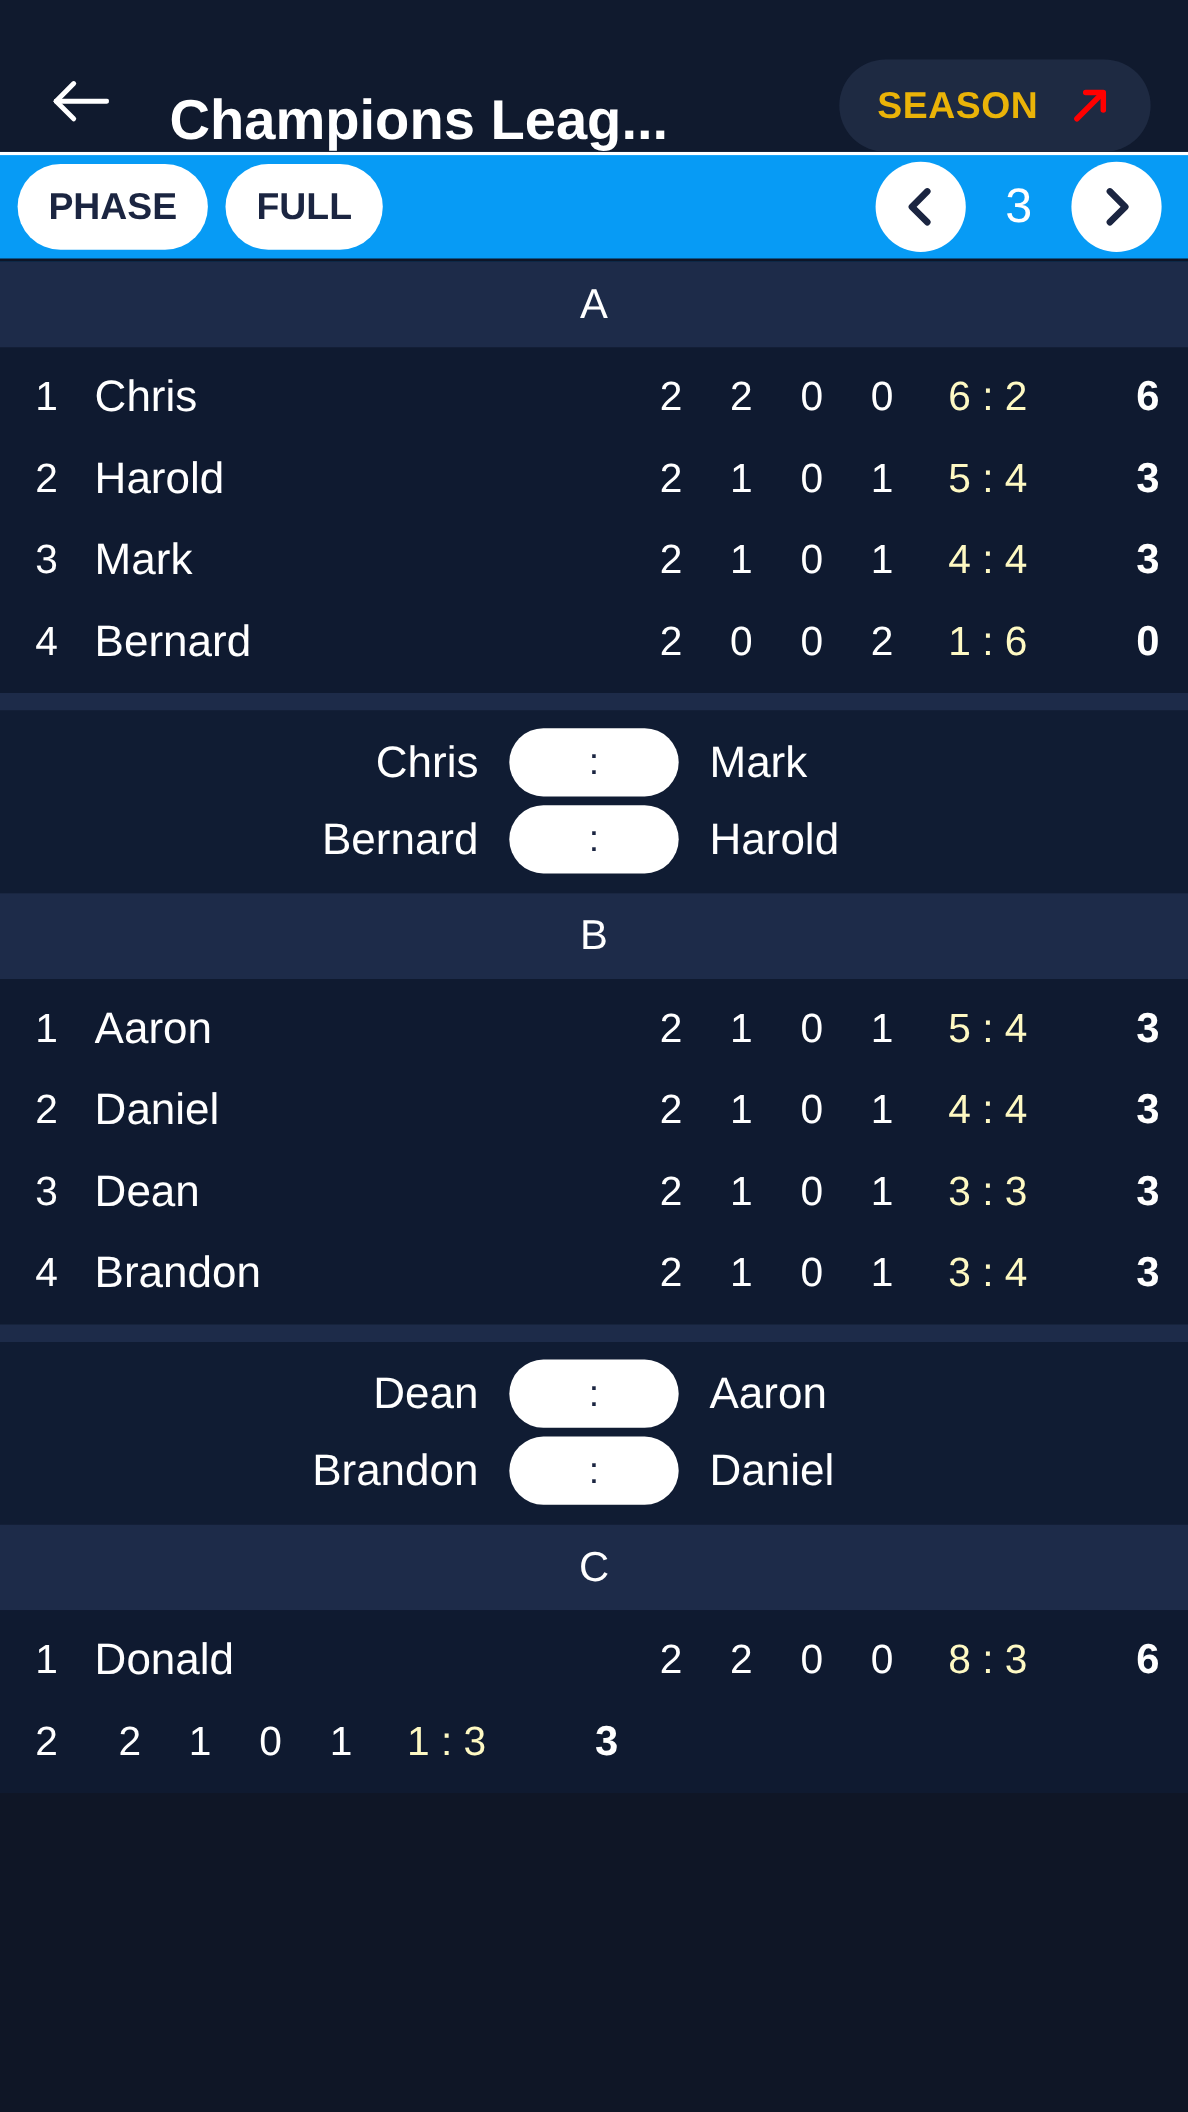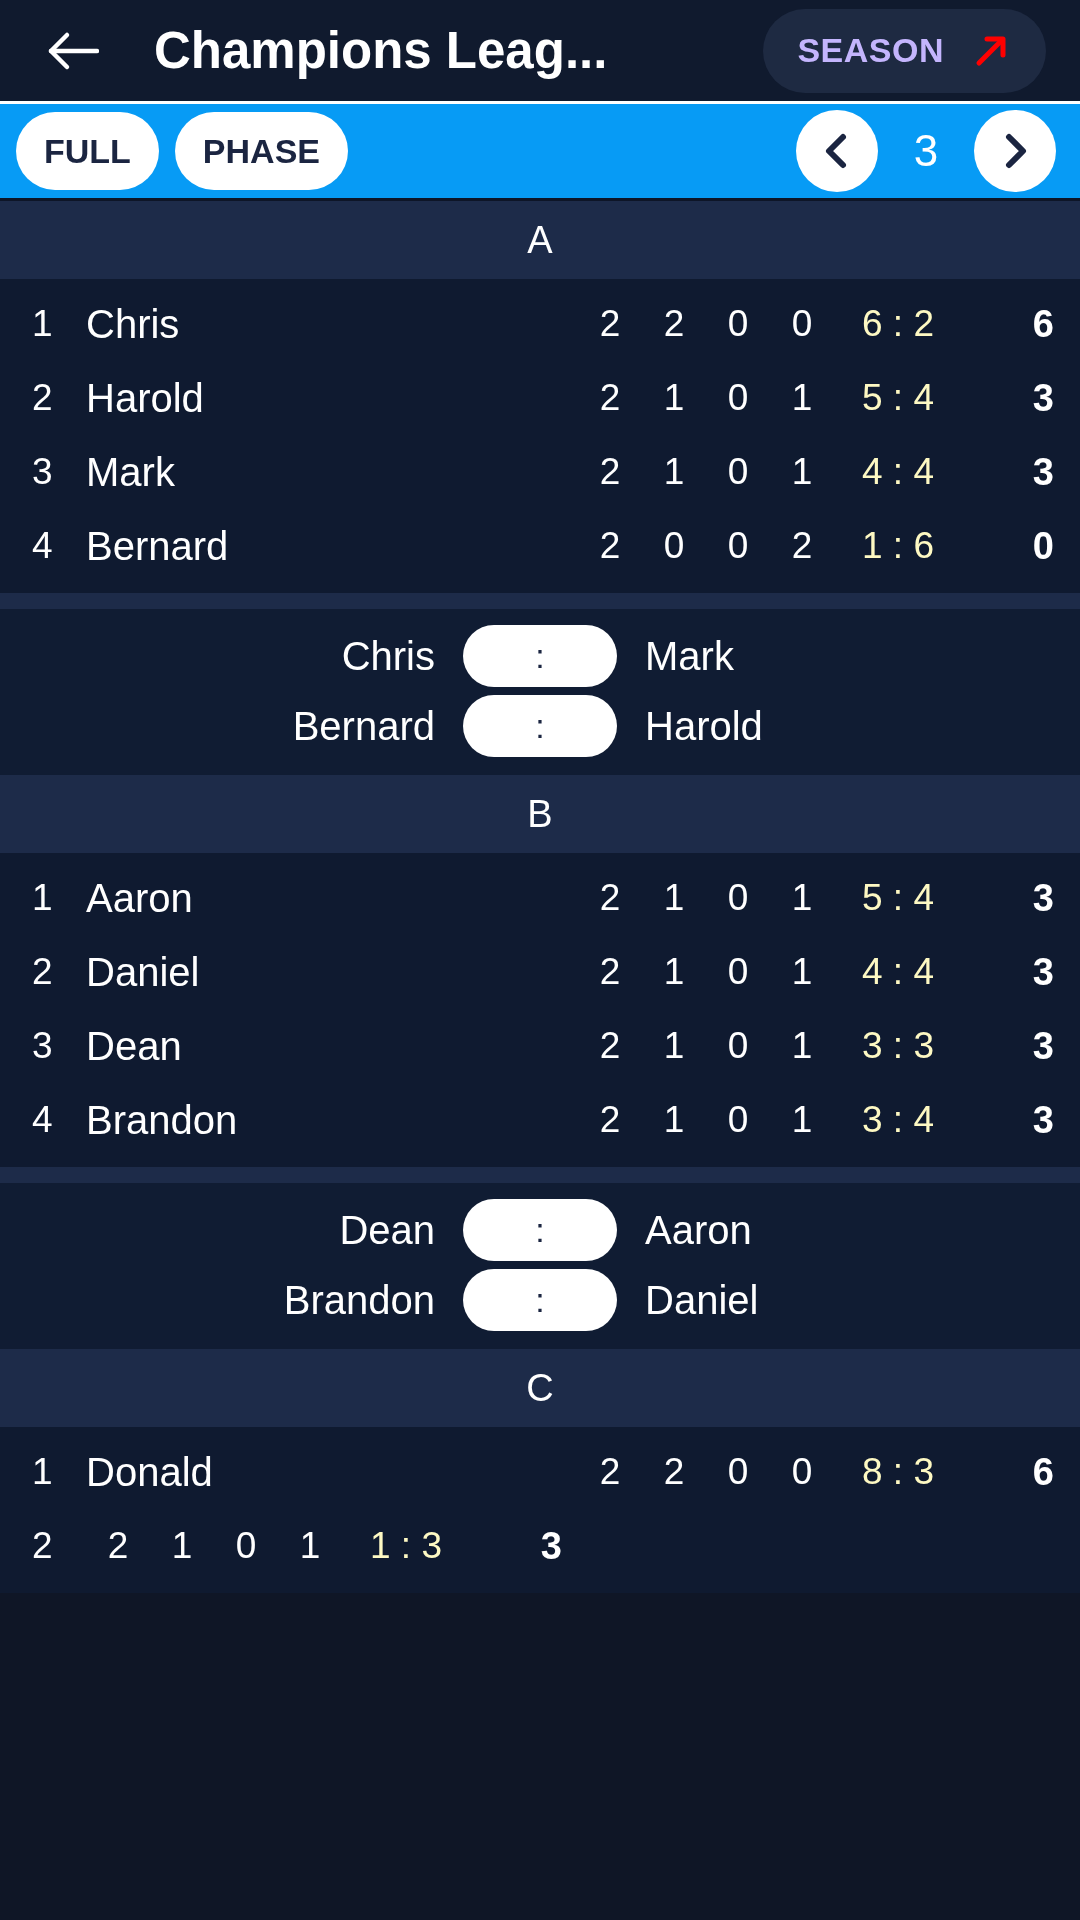--- a/index.html
+++ b/index.html
@@ -10,24 +10,24 @@
   body {
     width: 1080px;
     height: 1920px;
     overflow: hidden;
     font-family: "Liberation Sans", sans-serif;
     color: #ffffff;
   }
 
   
   .appbar {
-    height: 101px;
+    height: 138px;
     background: #101a2e;
     display: flex;
-    align-items: center;
+    align-items: flex-end;
     padding: 0 26px;
     box-sizing: border-box;
     position: relative;
   }
   .back-btn {
     width: 92px;
     height: 92px;
     flex: 0 0 auto;
     display: flex;
     align-items: center;
@@ -57,21 +57,21 @@
     border-radius: 42px;
     display: flex;
     align-items: center;
     justify-content: center;
     gap: 26px;
     padding: 0 34px;
     box-sizing: border-box;
     margin-right: 8px;
   }
   .season-label {
-    color: #c4b5fd;
+    color: #eab308;
     font-size: 34px;
     font-weight: bold;
     letter-spacing: 0.5px;
   }
   .season-arrow { width: 42px; height: 42px; display:block; }
 
   
   .bluebar {
     height: 100px;
     background: #079bf5;
@@ -232,22 +232,22 @@
   <div class="season-chip">
     <span class="season-label">SEASON</span>
     <svg class="season-arrow" viewBox="0 0 42 42">
       <path d="M9 33 L32 10" stroke="#ff0000" stroke-width="5" stroke-linecap="round" fill="none"></path>
       <path d="M17 9 L33 9 L33 25" stroke="#ff0000" stroke-width="5" stroke-linecap="round" stroke-linejoin="round" fill="none"></path>
     </svg>
   </div>
 </div>
 
 <div class="bluebar">
+  <button class="pill-btn">PHASE</button>
   <button class="pill-btn">FULL</button>
-  <button class="pill-btn">PHASE</button>
   <div class="bluebar-spacer"></div>
   <div class="right-nav">
     <button class="round-btn">
       <svg width="40" height="40" viewBox="0 0 40 40">
         <path d="M26 6 L12 20 L26 34" fill="none" stroke="#1b2541" stroke-width="6" stroke-linecap="round" stroke-linejoin="round"></path>
       </svg>
     </button>
     <div class="round-num">3</div>
     <button class="round-btn">
       <svg width="40" height="40" viewBox="0 0 40 40">

